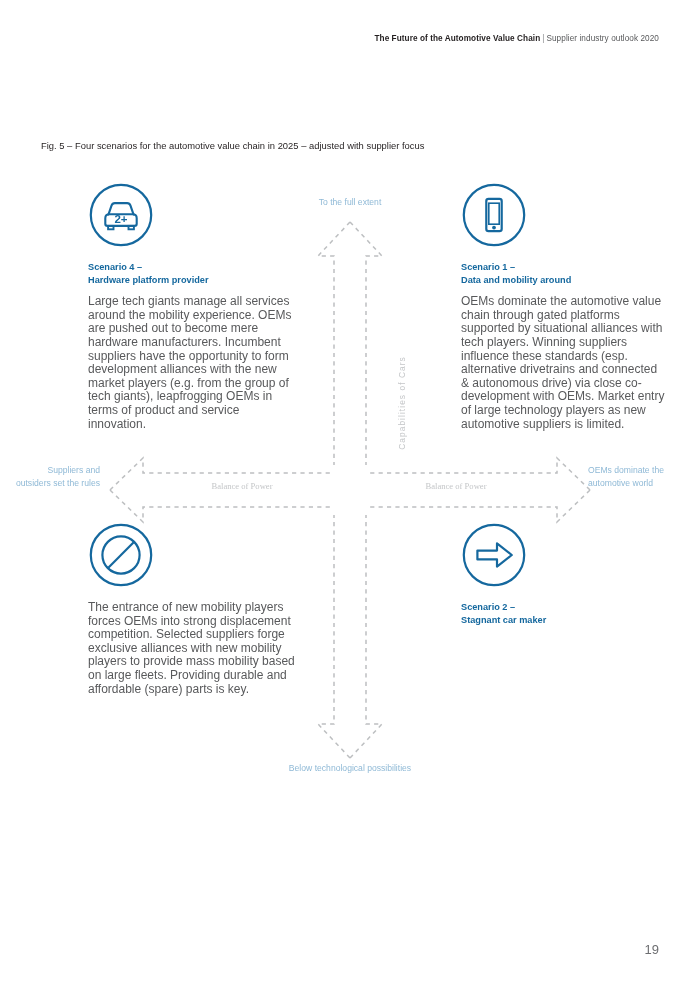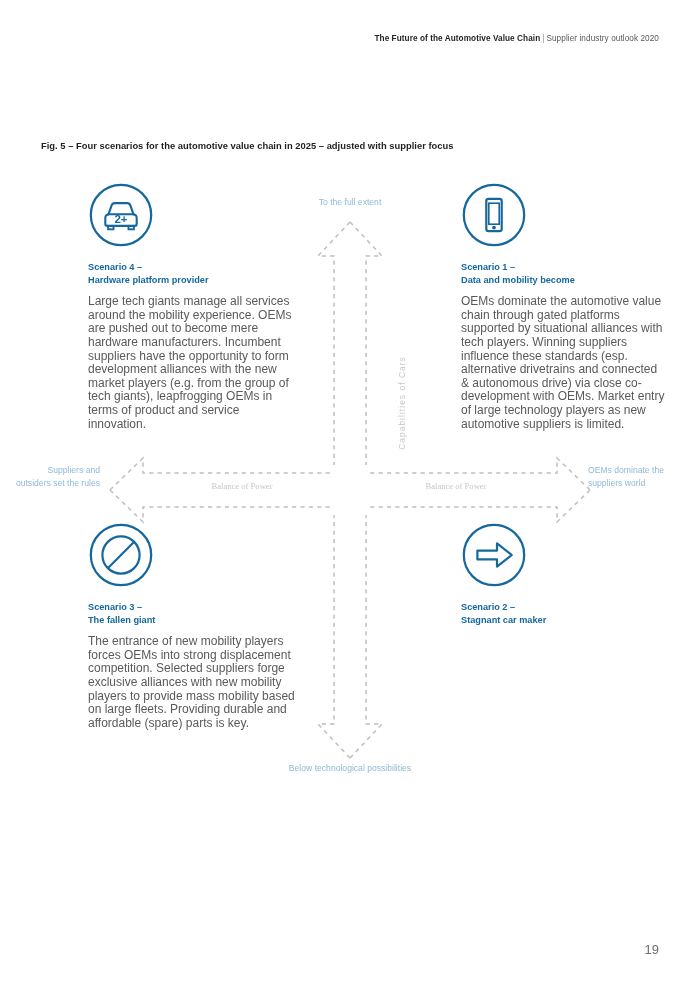--- a/index.html
+++ b/index.html
@@ -37,21 +37,21 @@
   #page-header .hdr-sub {
     color: #58595b;
   }
 
   
   #fig-title {
     position: absolute;
     top: 140px;
     left: 41px;
     font-size: 9.4px;
-    font-weight: bold;
+    font-weight: normal;
     color: #231f20;
     letter-spacing: 0.01px;
     white-space: nowrap;
   }
 
   
   #figure {
     position: absolute;
     left: 0;
     top: 170px;
@@ -189,21 +189,21 @@
       <path d="M110 320 L143 352 L143 337 L330 337"></path>
 
       <path d="M590 320 L557 288 L557 303 L370 303"></path>
       <path d="M590 320 L557 352 L557 337 L370 337"></path>
     </g>
   </svg>
 
   <div class="axis-label" id="axis-bottom-label">Below technological possibilities</div>
   <div class="axis-label" id="axis-top-label">To the full extent</div>
   <div class="axis-label" id="axis-left-label">Suppliers and outsiders set the rules</div>
-  <div class="axis-label" id="axis-right-label">OEMs dominate the suppliers world</div>
+  <div class="axis-label" id="axis-right-label">OEMs dominate the automotive world</div>
 
   <div class="bop-label" id="bop-left">Balance of Power</div>
   <div class="bop-label" id="bop-right">Balance of Power</div>
 
   <div id="vertical-axis-caption">Capabilities of Cars</div>
 
   <div class="quadrant" id="quad-tl">
     <div class="icon-wrap">
       <svg viewBox="0 0 66 66" width="66" height="66">
         <circle cx="33" cy="33" r="30.2" fill="none" stroke="#15689e" stroke-width="2.2"></circle>
@@ -225,37 +225,33 @@
     <div class="icon-wrap">
       <svg viewBox="0 0 66 66" width="66" height="66">
         <circle cx="33" cy="33" r="30.2" fill="none" stroke="#15689e" stroke-width="2.2"></circle>
         <rect x="25.3" y="16.8" width="15.4" height="32.4" rx="2.2" ry="2.2" fill="none" stroke="#15689e" stroke-width="2.2"></rect>
         <rect x="27.8" y="21.2" width="10.4" height="21.0" fill="none" stroke="#15689e" stroke-width="1.6"></rect>
         <circle cx="33" cy="45.6" r="1.9" fill="#15689e"></circle>
       </svg>
     </div>
     <p class="scenario-heading">
       <span>Scenario 1 –</span><br>
-      <span>Data and mobility become</span>
+      <span>Data and mobility around</span>
     </p>
     <p class="scenario-body">OEMs dominate the automotive value chain through gated platforms supported by situational alliances with tech players. Winning suppliers influence these standards (esp. alternative drivetrains and connected &amp; autonomous drive) via close co-development with OEMs. Market entry of large technology players as new automotive suppliers is limited.</p>
   </div>
 
   <div class="quadrant" id="quad-bl">
     <div class="icon-wrap">
       <svg viewBox="0 0 66 66" width="66" height="66">
         <circle cx="33" cy="33" r="30.2" fill="none" stroke="#15689e" stroke-width="2.2"></circle>
         <circle cx="33" cy="33" r="18.6" fill="none" stroke="#15689e" stroke-width="2.2"></circle>
         <line x1="19.8" y1="46.2" x2="46.2" y2="19.8" stroke="#15689e" stroke-width="2.2"></line>
       </svg>
     </div>
-    <p class="scenario-heading">
-      <span>Scenario 3 –</span><br>
-      <span>The fallen giant</span>
-    </p>
     <p class="scenario-body">The entrance of new mobility players forces OEMs into strong displacement competition. Selected suppliers forge exclusive alliances with new mobility players to provide mass mobility based on large fleets. Providing durable and affordable (spare) parts is key.</p>
   </div>
 
   <div class="quadrant" id="quad-br">
     <div class="icon-wrap">
       <svg viewBox="0 0 66 66" width="66" height="66">
         <circle cx="33" cy="33" r="30.2" fill="none" stroke="#15689e" stroke-width="2.2"></circle>
         <path d="M16.4 28.6 L36.0 28.6 L36.0 21.4 L50.8 33.0 L36.0 44.6 L36.0 37.4 L16.4 37.4 Z" fill="none" stroke="#15689e" stroke-width="2.2" stroke-linejoin="round"></path>
       </svg>
     </div>

